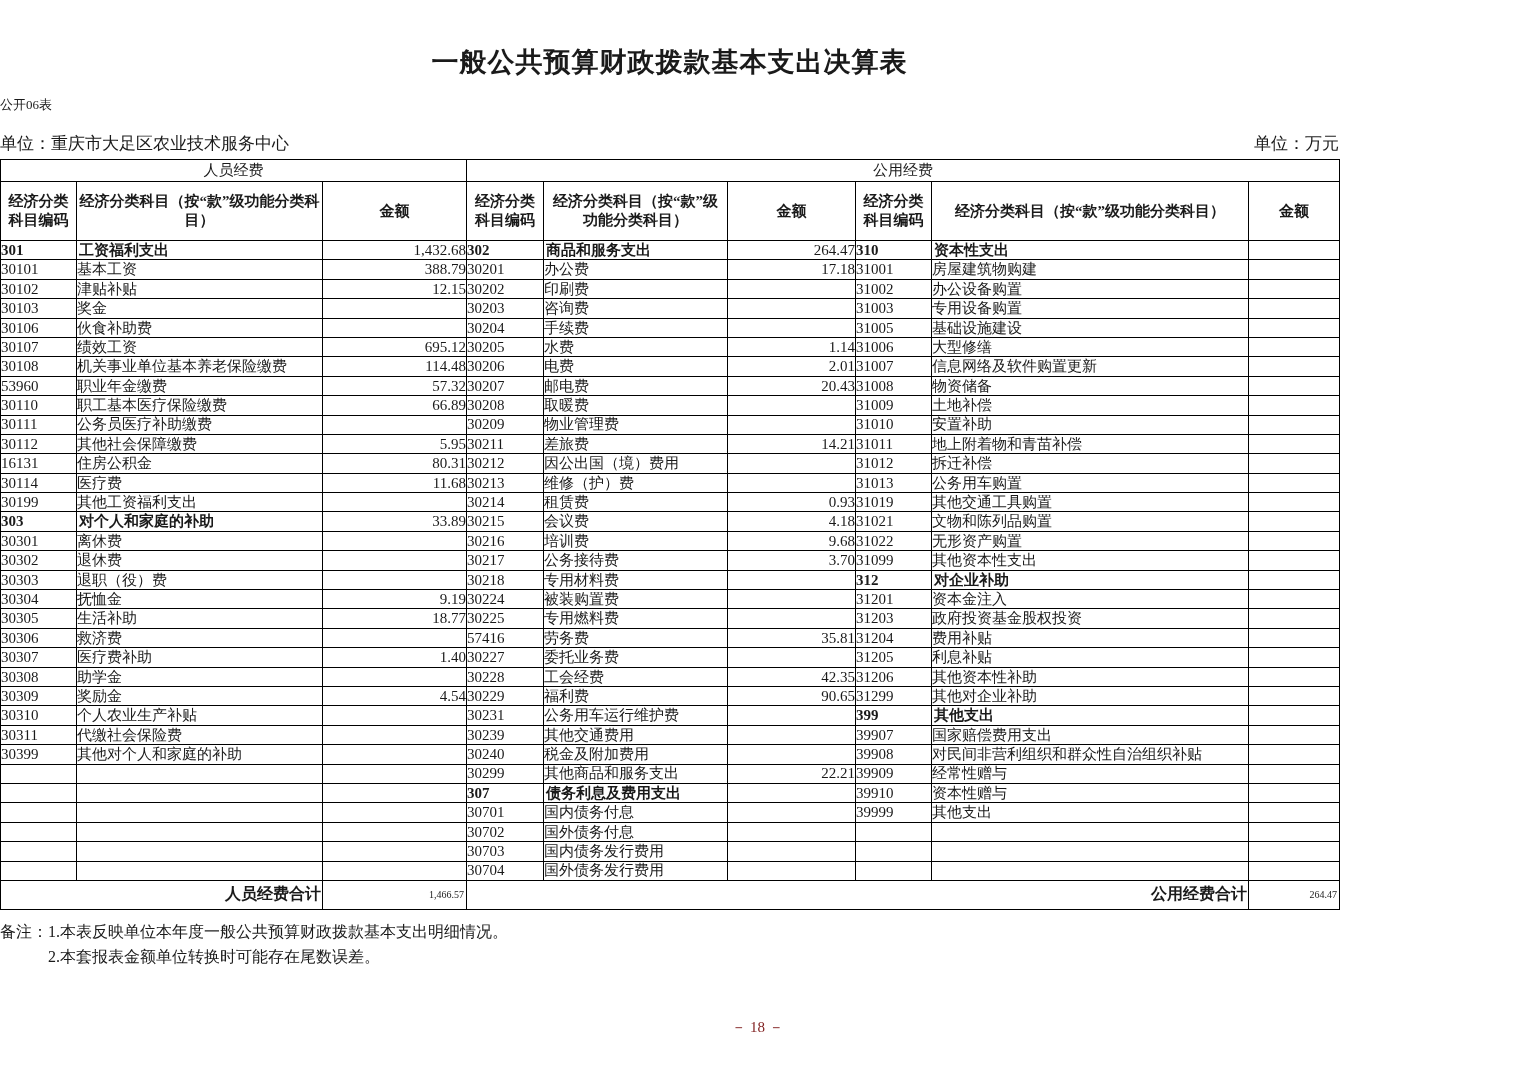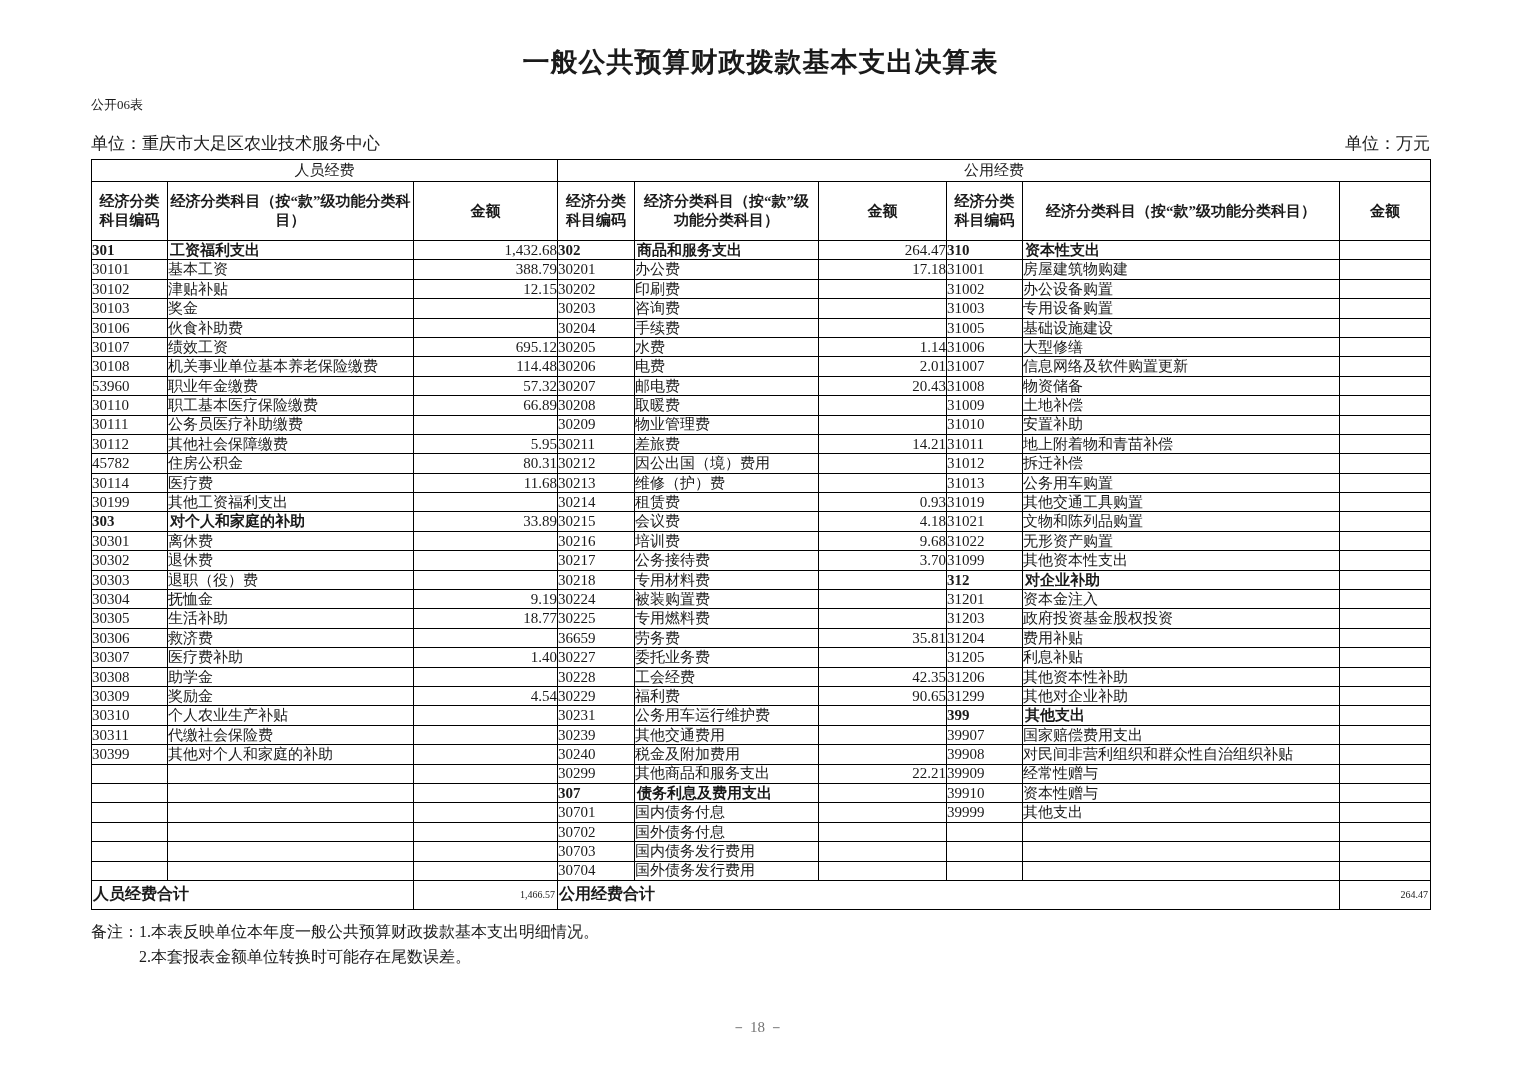--- a/index.html
+++ b/index.html
@@ -1,21 +1,21 @@
 <!DOCTYPE html>
 <html><head>
 <meta charset="utf-8">
 <style>
   html,body{margin:0;padding:0;background:#ffffff;}
   body{
     width:1515px;height:1069px;position:relative;
     font-family:"Liberation Serif","DejaVu Serif",serif;
     color:#1a1a1a;
   }
-  .sheet{position:relative;width:1339px;margin-left:91px;}
+  .sheet{position:relative;width:1339px;}
   .doc-title{
     text-align:center;font-size:27px;font-weight:bold;
     padding-top:44px;letter-spacing:1px;
   }
   .form-label{
     text-align:left;font-size:13px;margin-top:16px;
   }
   .unit-row{
     display:flex;justify-content:space-between;
     font-size:17px;margin-top:18px;margin-bottom:4px;
@@ -30,27 +30,27 @@
   }
   tr.group-row th{height:21px;font-size:15px;font-weight:normal;text-align:center;padding:0;}
   tr.cols-row th{height:58px;font-weight:bold;text-align:center;padding:0 2px;line-height:1.25;}
   tr.data-row td{height:18.4px;padding:0;line-height:1.1;white-space:nowrap;}
   td.code{text-align:left;padding-left:3px;}
   td.name{text-align:left;padding-left:30px;}
   td.amt{text-align:right;padding-right:2px;}
   tr.data-row td.cat{font-weight:bold;}
   tr.data-row td.cat.name{padding-left:2px;}
   tr.total-row td{height:26px;}
-  tr.total-row td.tlabel{text-align:left;font-weight:bold;font-size:16px;}
+  tr.total-row td.tlabel{text-align:right;font-weight:bold;font-size:16px;}
   tr.total-row td.amt{font-size:10px;}
   .notes{font-size:16px;margin-top:9px;line-height:1.6;}
   .notes .note2{padding-left:48px;}
   .page-num{
     position:absolute;left:0;right:0;top:1018px;
-    text-align:center;font-size:15px;color:#737373;
+    text-align:center;font-size:15px;color:#7f1d1d;
   }
 </style>
 </head>
 <body>
 
 <div class="sheet">
 
   <div class="doc-title">一般公共预算财政拨款基本支出决算表</div>
 
   <div class="form-label">公开06表</div>
@@ -205,21 +205,21 @@
           <td class="name">其他社会保障缴费</td>
           <td class="amt">5.95</td>
           <td class="code">30211</td>
           <td class="name">差旅费</td>
           <td class="amt">14.21</td>
           <td class="code">31011</td>
           <td class="name">地上附着物和青苗补偿</td>
           <td class="amt"></td>
         </tr>
         <tr class="data-row">
-          <td class="code">45782</td>
+          <td class="code">16131</td>
           <td class="name">住房公积金</td>
           <td class="amt">80.31</td>
           <td class="code">30212</td>
           <td class="name">因公出国（境）费用</td>
           <td class="amt"></td>
           <td class="code">31012</td>
           <td class="name">拆迁补偿</td>
           <td class="amt"></td>
         </tr>
         <tr class="data-row">
@@ -307,21 +307,21 @@
           <td class="name">专用燃料费</td>
           <td class="amt"></td>
           <td class="code">31203</td>
           <td class="name">政府投资基金股权投资</td>
           <td class="amt"></td>
         </tr>
         <tr class="data-row">
           <td class="code">30306</td>
           <td class="name">救济费</td>
           <td class="amt"></td>
-          <td class="code">36659</td>
+          <td class="code">57416</td>
           <td class="name">劳务费</td>
           <td class="amt">35.81</td>
           <td class="code">31204</td>
           <td class="name">费用补贴</td>
           <td class="amt"></td>
         </tr>
         <tr class="data-row">
           <td class="code">30307</td>
           <td class="name">医疗费补助</td>
           <td class="amt">1.40</td>

